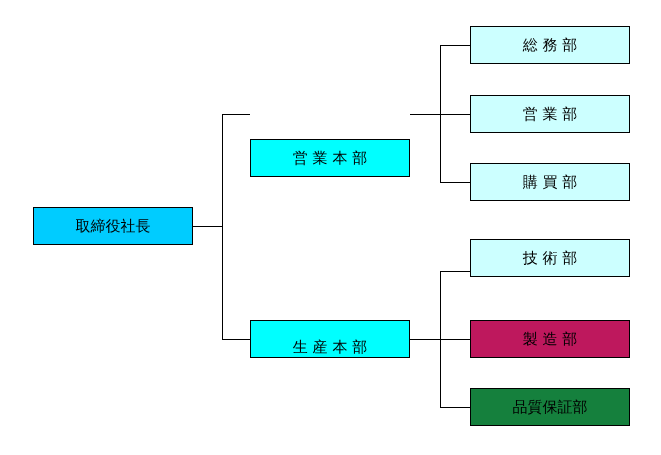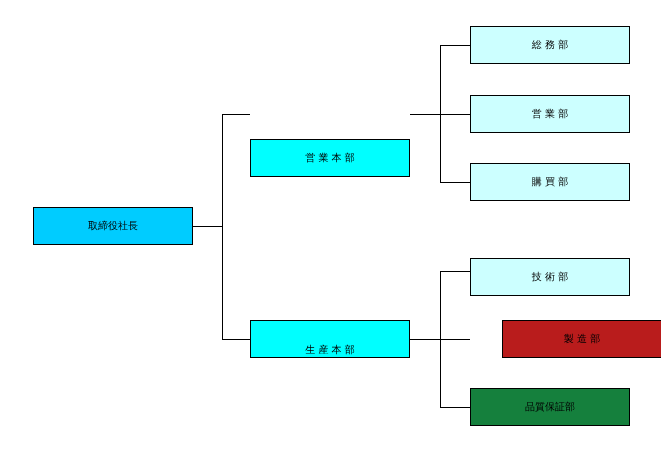--- a/index.html
+++ b/index.html
@@ -24,32 +24,32 @@
   }
   .node {
     position: absolute;
     width: 160px;
     height: 38px;
     box-sizing: border-box;
     border: 1px solid #000000;
     display: flex;
     align-items: center;
     justify-content: center;
-    font-size: 10px;
+    font-size: 15px;
     color: #000000;
     white-space: pre;
   }
   
   .pos-root  { left: 33px;  top: 207px; }
   .pos-div1  { left: 250px; top: 95px;  }
   .pos-div2  { left: 250px; top: 320px; align-items: flex-end; }
   .pos-dep1  { left: 470px; top: 26px;  }
   .pos-dep2  { left: 470px; top: 95px;  }
   .pos-dep3  { left: 470px; top: 163px; }
-  .pos-dep4  { left: 470px; top: 258px; }
+  .pos-dep4  { left: 470px; top: 239px; }
   .pos-dep5  { left: 470px; top: 320px; }
   .pos-dep6  { left: 470px; top: 388px; }
 </style>
 </head>
 <body>
 
 <div class="canvas">
 
   <svg class="connectors" viewBox="0 0 661 455" shape-rendering="crispEdges">
 
@@ -92,21 +92,21 @@
   </div>
 
   <div class="node pos-dep3" style="background-color: rgb(204, 255, 255);">
     <span>購 買 部</span>
   </div>
 
   <div class="node pos-dep4" style="background-color: rgb(204, 255, 255);">
     <span>技 術 部</span>
   </div>
 
-  <div class="node pos-dep5" style="background-color: #b91c1c; margin-left: 32px;">
+  <div class="node pos-dep5" style="background-color: #be185d;">
     <span>製 造 部</span>
   </div>
 
   <div class="node pos-dep6" style="background-color: #15803d;">
     <span>品質保証部</span>
   </div>
 
 </div>
 
 </body></html>

